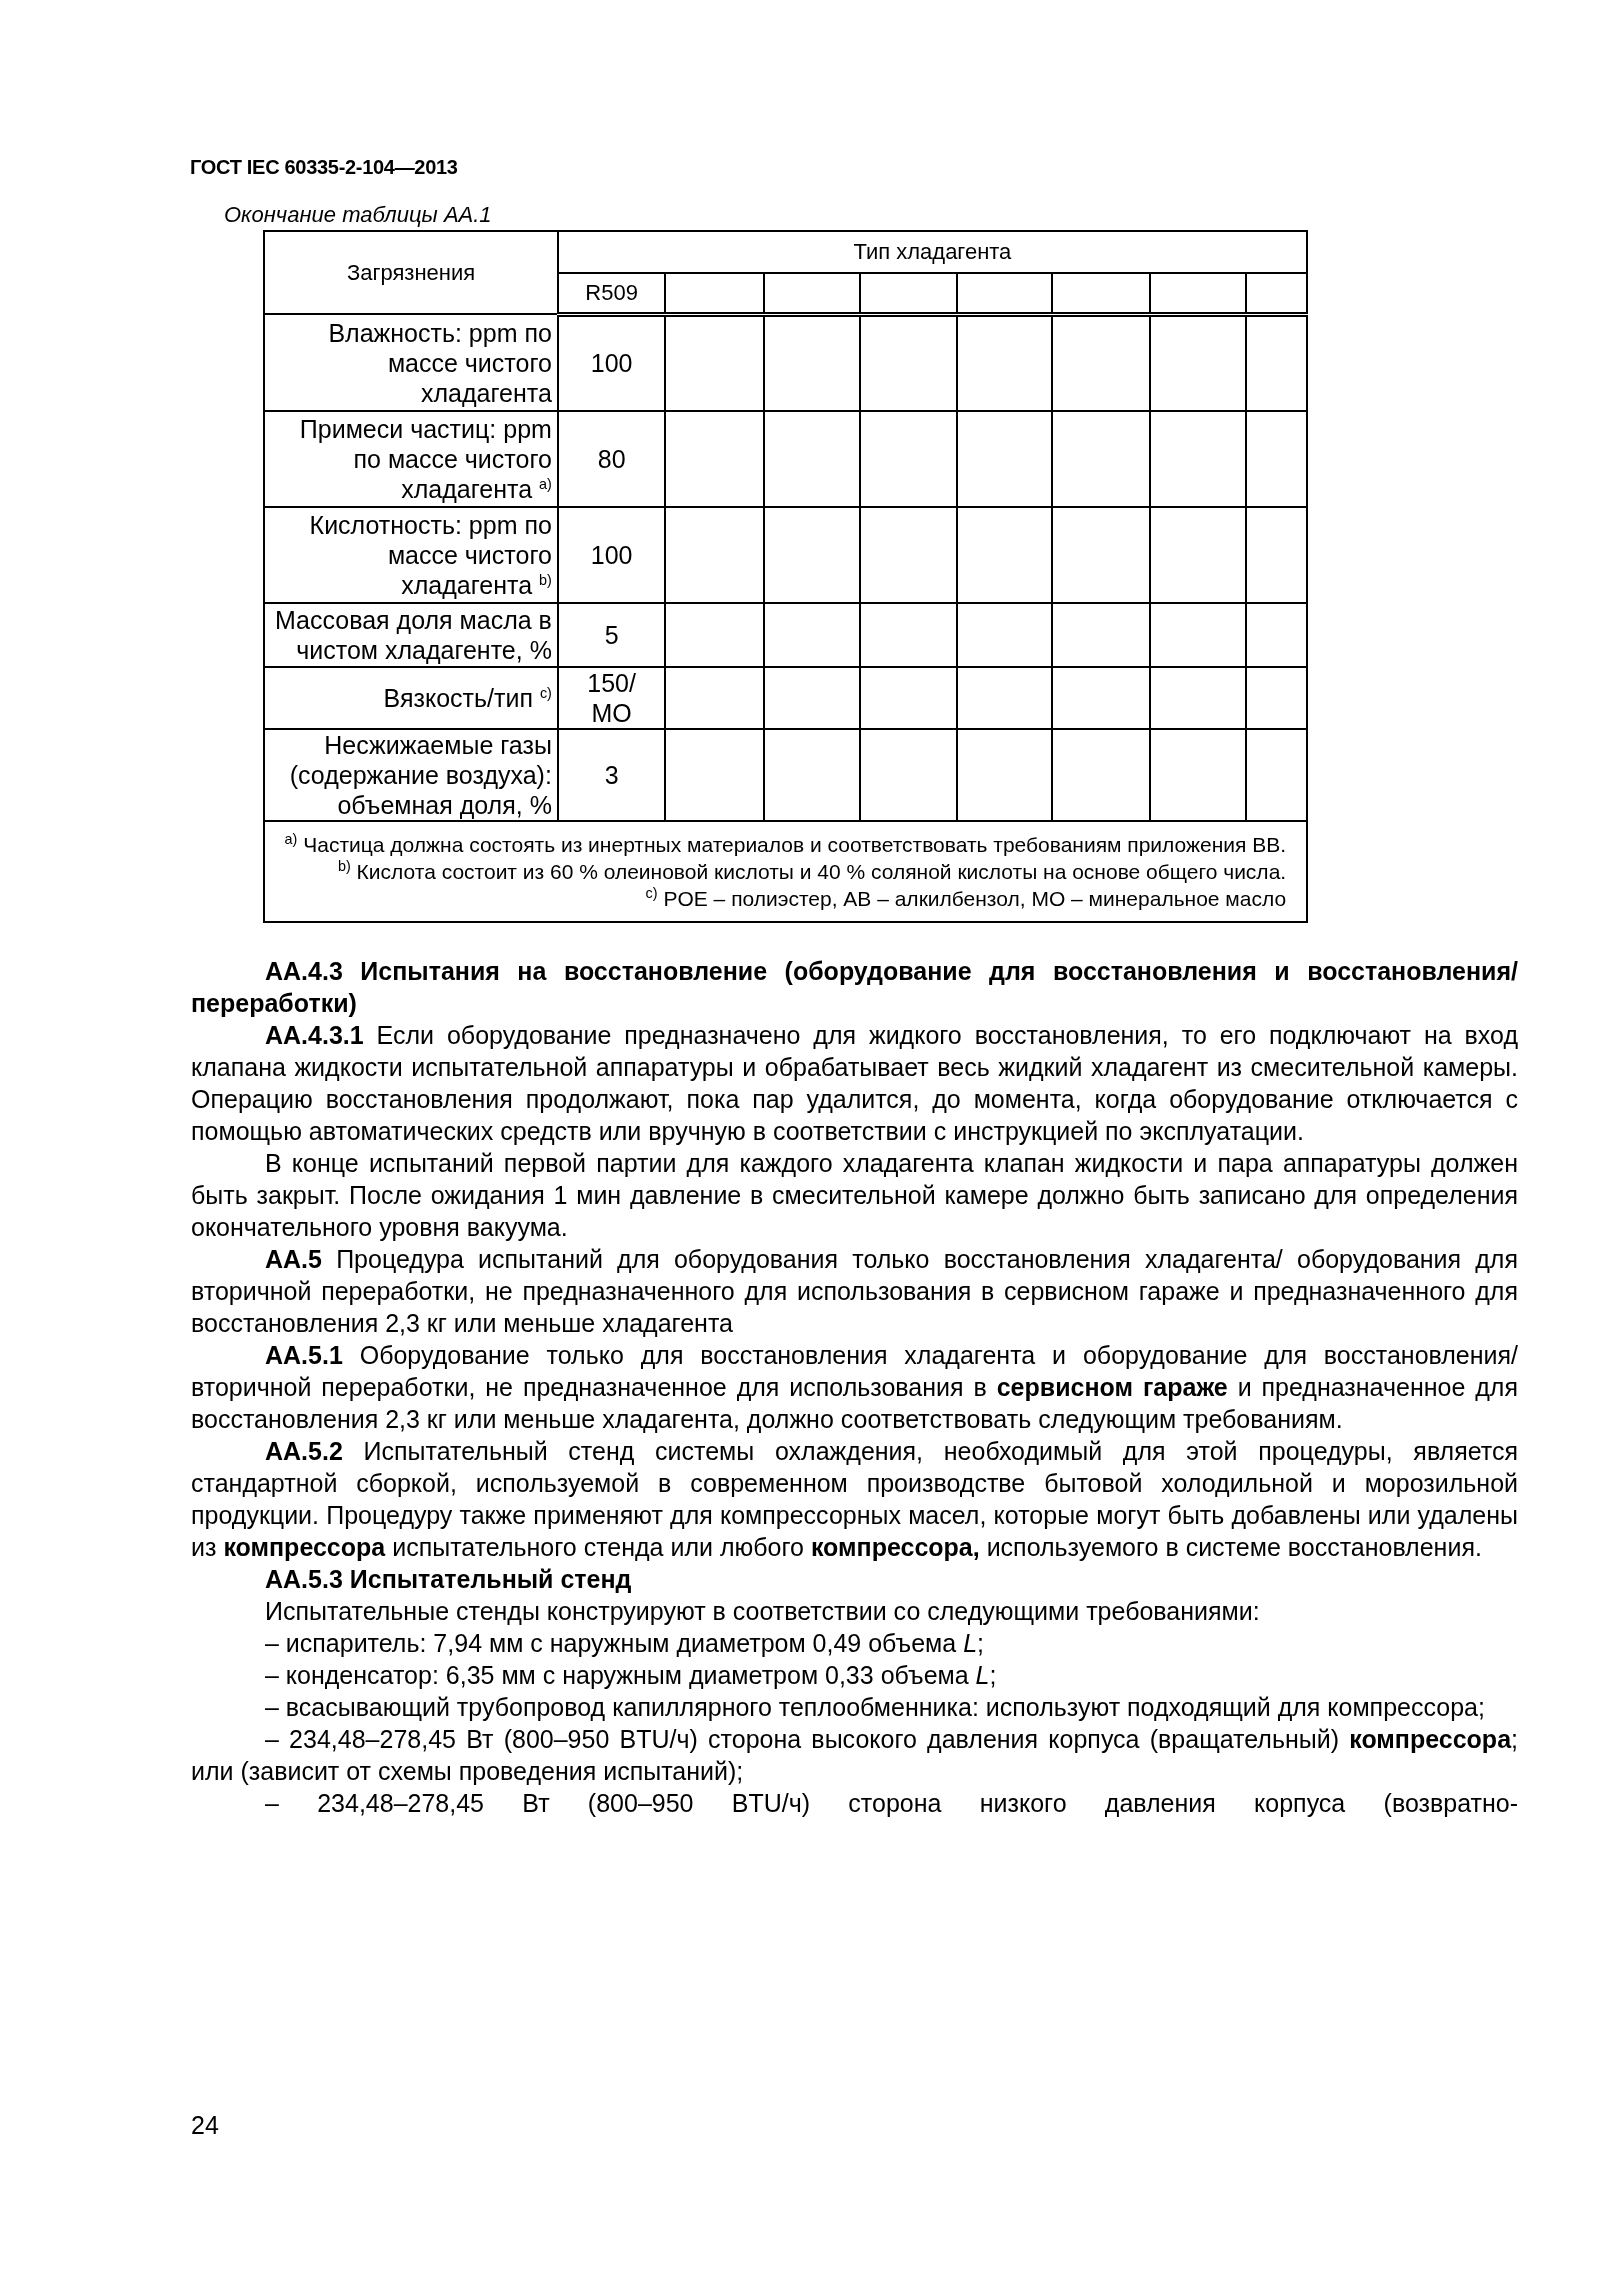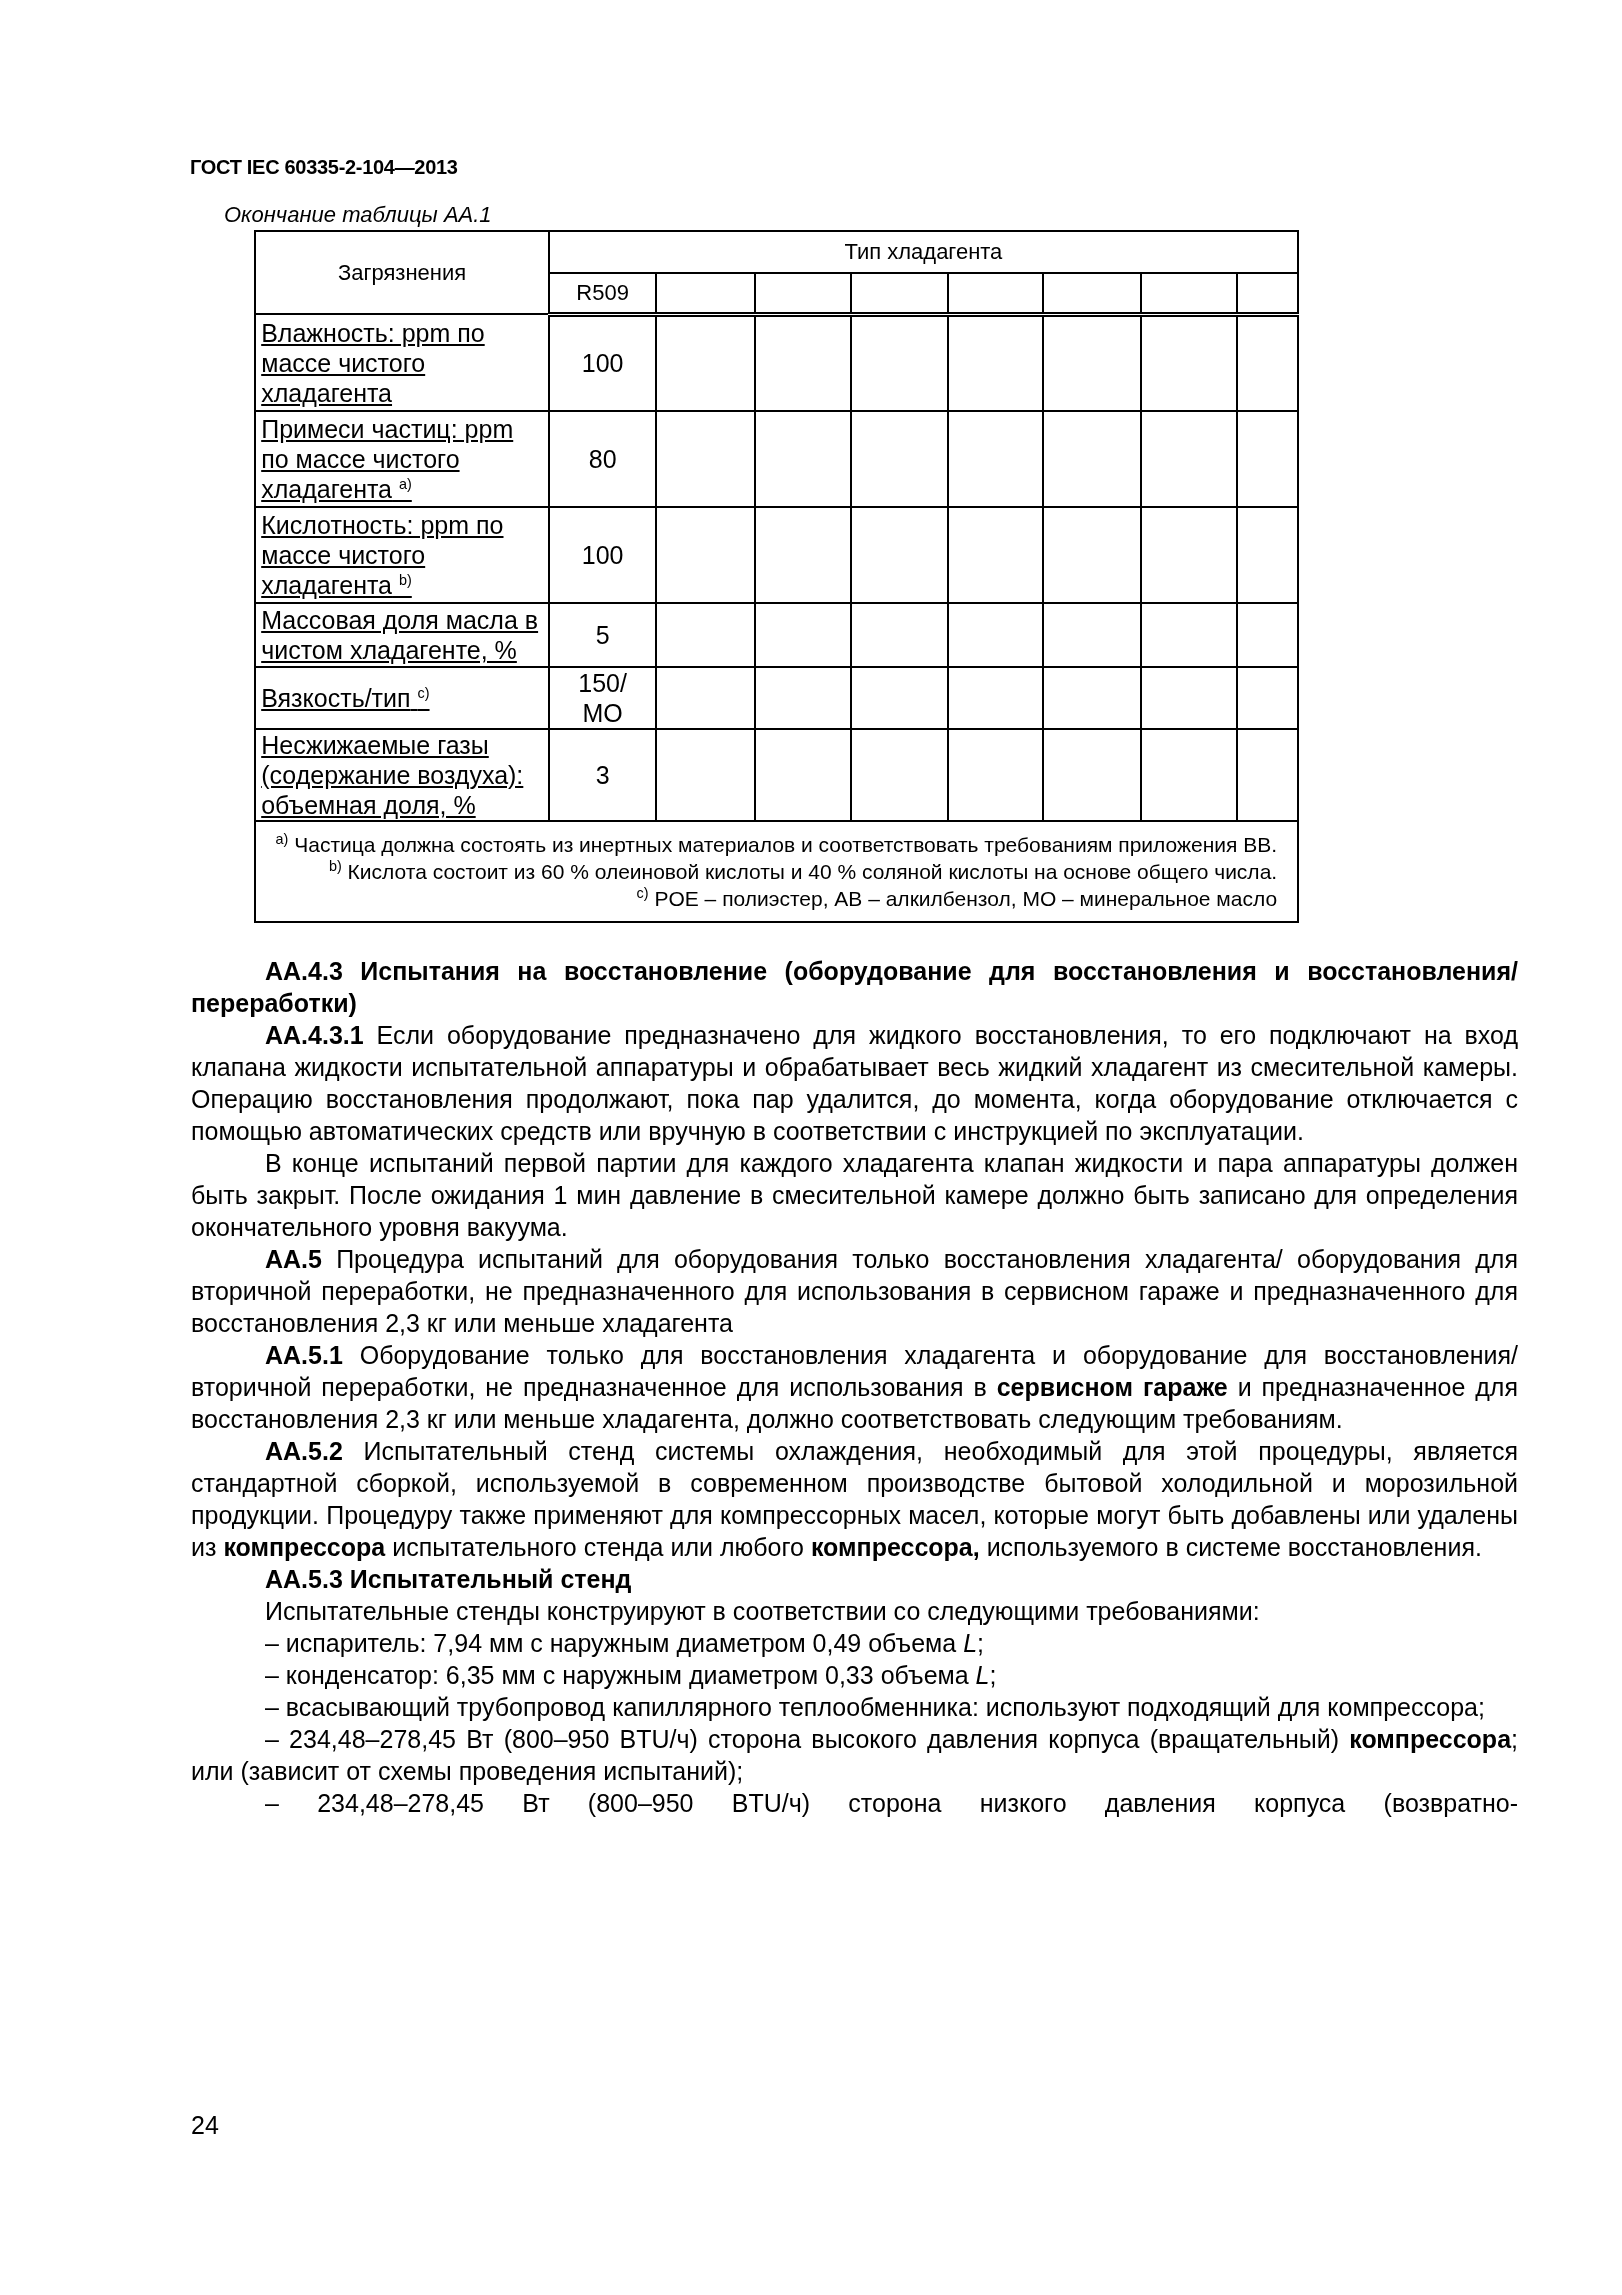--- a/index.html
+++ b/index.html
@@ -1,24 +1,24 @@
 <!DOCTYPE html>
 <html style="font-size:10.5px"><head>
 <meta charset="utf-8">
 <style>
   html, body { margin: 0; padding: 0; background: #ffffff; }
   body { width: 1623px; height: 2295px; position: relative; font-family: "Liberation Sans", sans-serif; color: #000; overflow: hidden; }
   .page-header { position: absolute; left: 190px; top: 156px; font-size: 20px; font-weight: bold; letter-spacing: -0.3px; }
   .table-caption { position: absolute; left: 224px; top: 202px; font-size: 22px; font-style: italic; }
-  table.main { position: absolute; left: 254px; top: 230px; width: 996px; border-collapse: collapse; font-size: 25px; }
+  table.main { position: absolute; left: 263px; top: 230px; width: 996px; border-collapse: collapse; font-size: 25px; }
   table.main td { border: 2px solid #000; padding: 0 5.2px; vertical-align: middle; line-height: 30px; }
   table.main td.hdr { text-align: center; font-size: 22px; }
   table.main td.val { text-align: center; }
   table.main tr.hdr-bottom td { border-bottom: 5.9px double #000; }
-  table.main td.label { text-align: left; text-decoration: underline; }
+  table.main td.label { text-align: right; }
   .sup { font-size: 14.4px; vertical-align: super; line-height: 0; }
   table.main td.notes { font-size: 21px; line-height: 27px; padding: 9.2px 19.6px 9.2px 19.6px; }
   .note-line { white-space: nowrap; text-align: right; }
   .body-text { position: absolute; left: 191px; width: 1327px; top: 955px; font-size: 25px; line-height: 32px; }
   .body-text p { margin: 0; text-align: justify; text-indent: 74px; }
   .b { font-weight: bold; }
   .i { font-style: italic; }
   .page-number { position: absolute; left: 191px; top: 2111px; font-size: 25px; }
 </style>
 </head>

